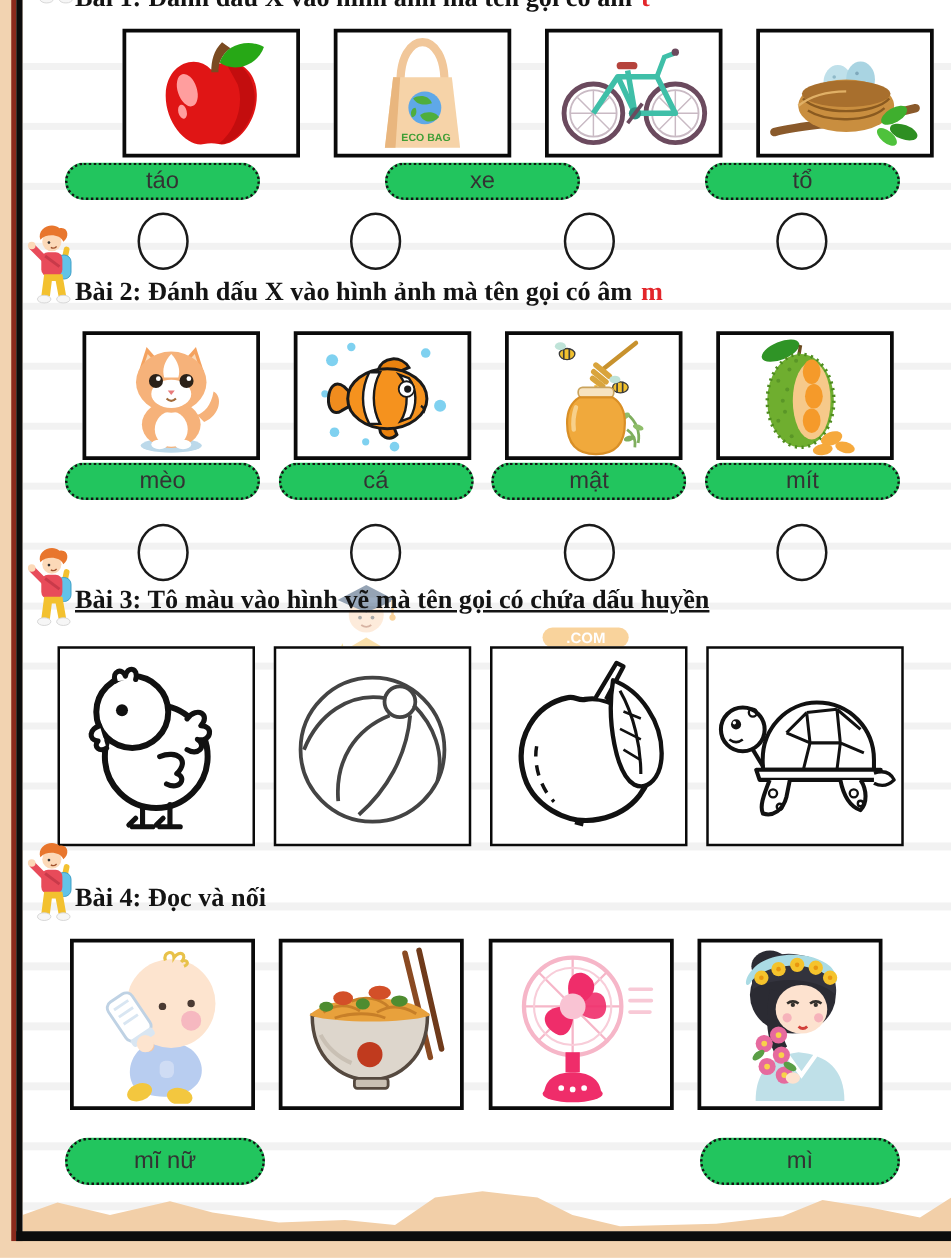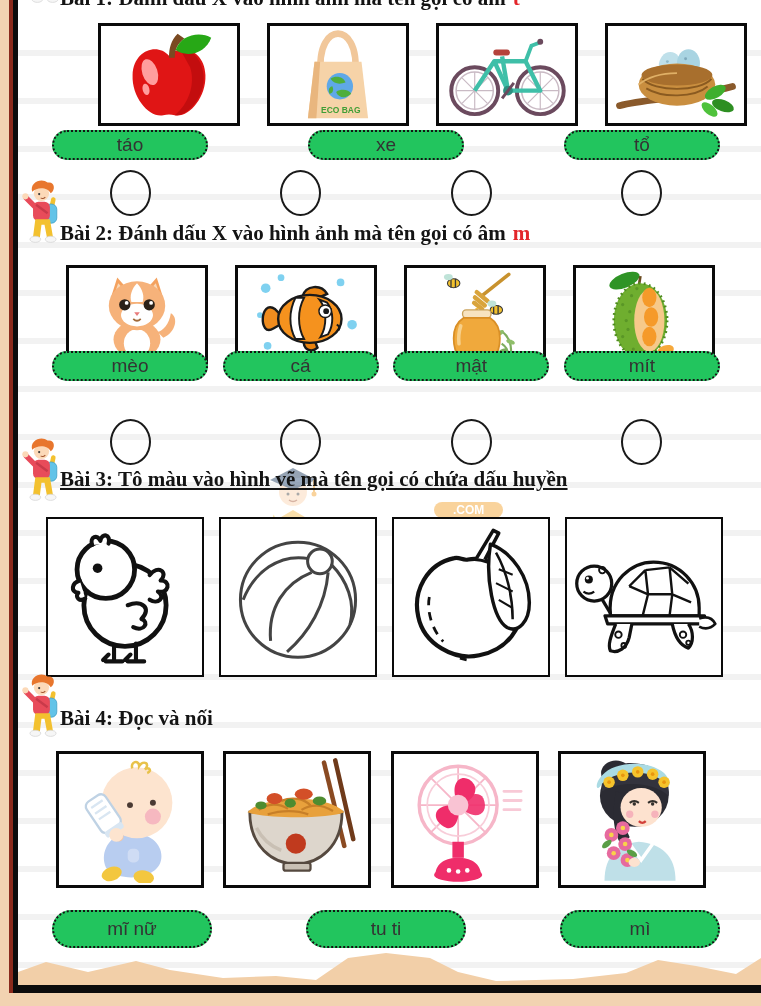--- a/index.html
+++ b/index.html
@@ -291,21 +291,21 @@
         </g>
         <g fill="#f6a93c">
           <ellipse cx="74" cy="92" rx="10" ry="6" transform="rotate(-20 74 92)"></ellipse>
           <ellipse cx="86" cy="100" rx="9" ry="5" transform="rotate(15 86 100)"></ellipse>
           <ellipse cx="66" cy="102" rx="9" ry="5" transform="rotate(-8 66 102)"></ellipse>
         </g>
       </svg>
     </div>
   </div>
 
-  <div class="labelrow" style="top:351px;align-items:flex-end;">
+  <div class="labelrow" style="top:370px;align-items:flex-end;">
     <div class="pill">mèo</div>
     <div class="pill">cá</div>
     <div class="pill">mật</div>
     <div class="pill">mít</div>
   </div>
 
   <div class="circlerow" style="top:419px;">
     <div class="circlecell">
         <div class="circle"></div>
       </div>
@@ -512,21 +512,20 @@
         </g>
         <ellipse cx="28" cy="76" rx="5" ry="2.5" transform="rotate(-40 28 76)" fill="#5a9e46"></ellipse>
         <ellipse cx="50" cy="84" rx="5" ry="2.5" transform="rotate(30 50 84)" fill="#5a9e46"></ellipse>
         <ellipse cx="52" cy="92" rx="5" ry="4" fill="#fde2cf"></ellipse>
       </svg>
     </div>
   </div>
 
   <div class="labelrow big" style="top:910px;">
     <div class="pill">mĩ nữ</div>
-    <div class="pill">tu ti</div>
     <div class="pill">mì</div>
   </div>
 
   <svg class="torn" viewBox="0 0 743 37" preserveAspectRatio="none">
     <polygon fill="#f2cfa8" points="0,24 28,14 70,24 118,13 152,22 205,30 258,28 298,32 330,10 368,5 412,10 440,24 478,33 555,31 608,25 640,12 678,18 718,26 743,10 743,37 0,37"></polygon>
   </svg>
   <div class="maroon-line"></div>
   <div class="black-left"></div>
   <div class="black-bottom"></div>
   <div class="peach-bottom"></div>

